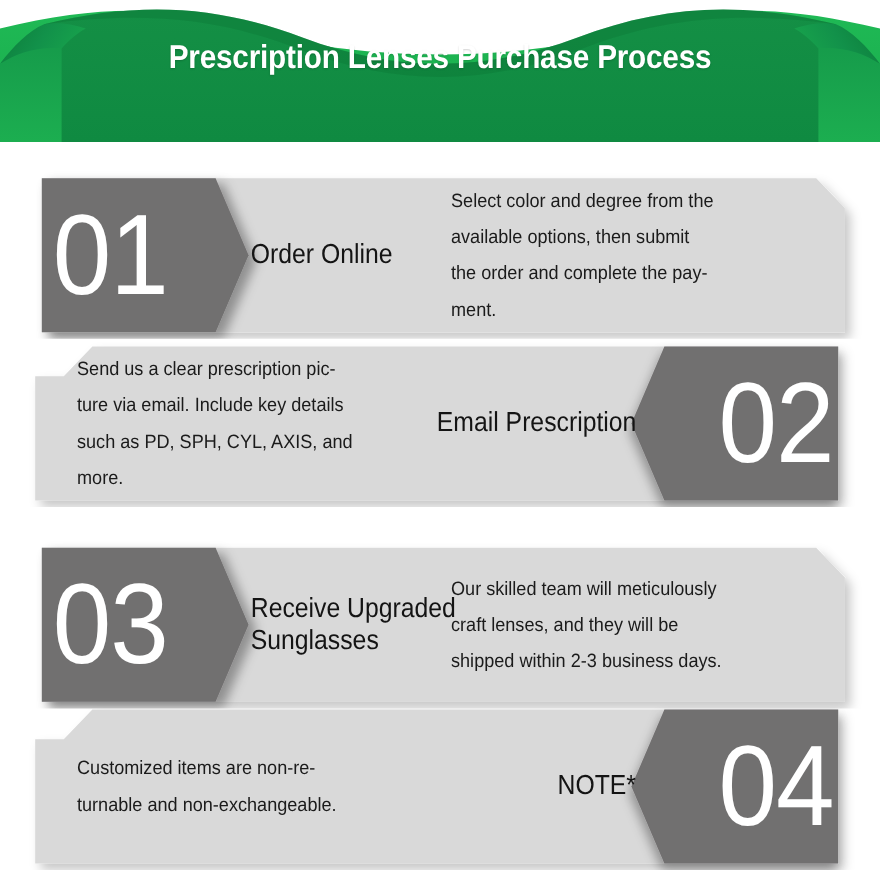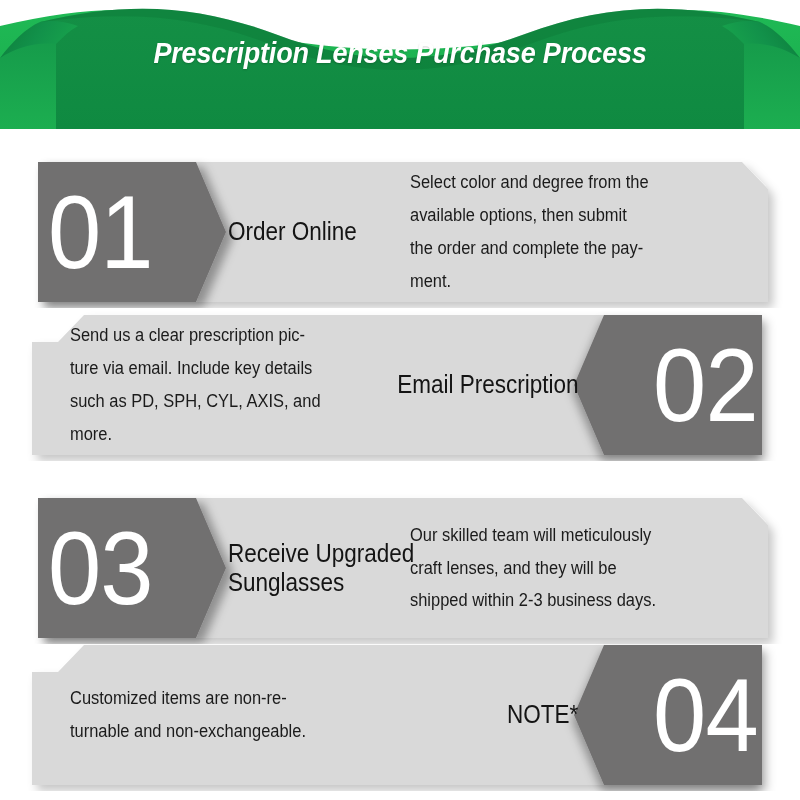--- a/index.html
+++ b/index.html
@@ -15,21 +15,20 @@
     position: relative;
   }
 
   
   #banner {
     position: absolute;
     left: 0;
     top: 0;
     width: 632px;
     height: 132px;
-    font-style: italic;
   }
   #banner svg { display: block; }
   #banner-title {
     position: absolute;
     left: 0;
     top: 0;
     width: 800px;
     height: 132px;
     display: flex;
     align-items: flex-start;

